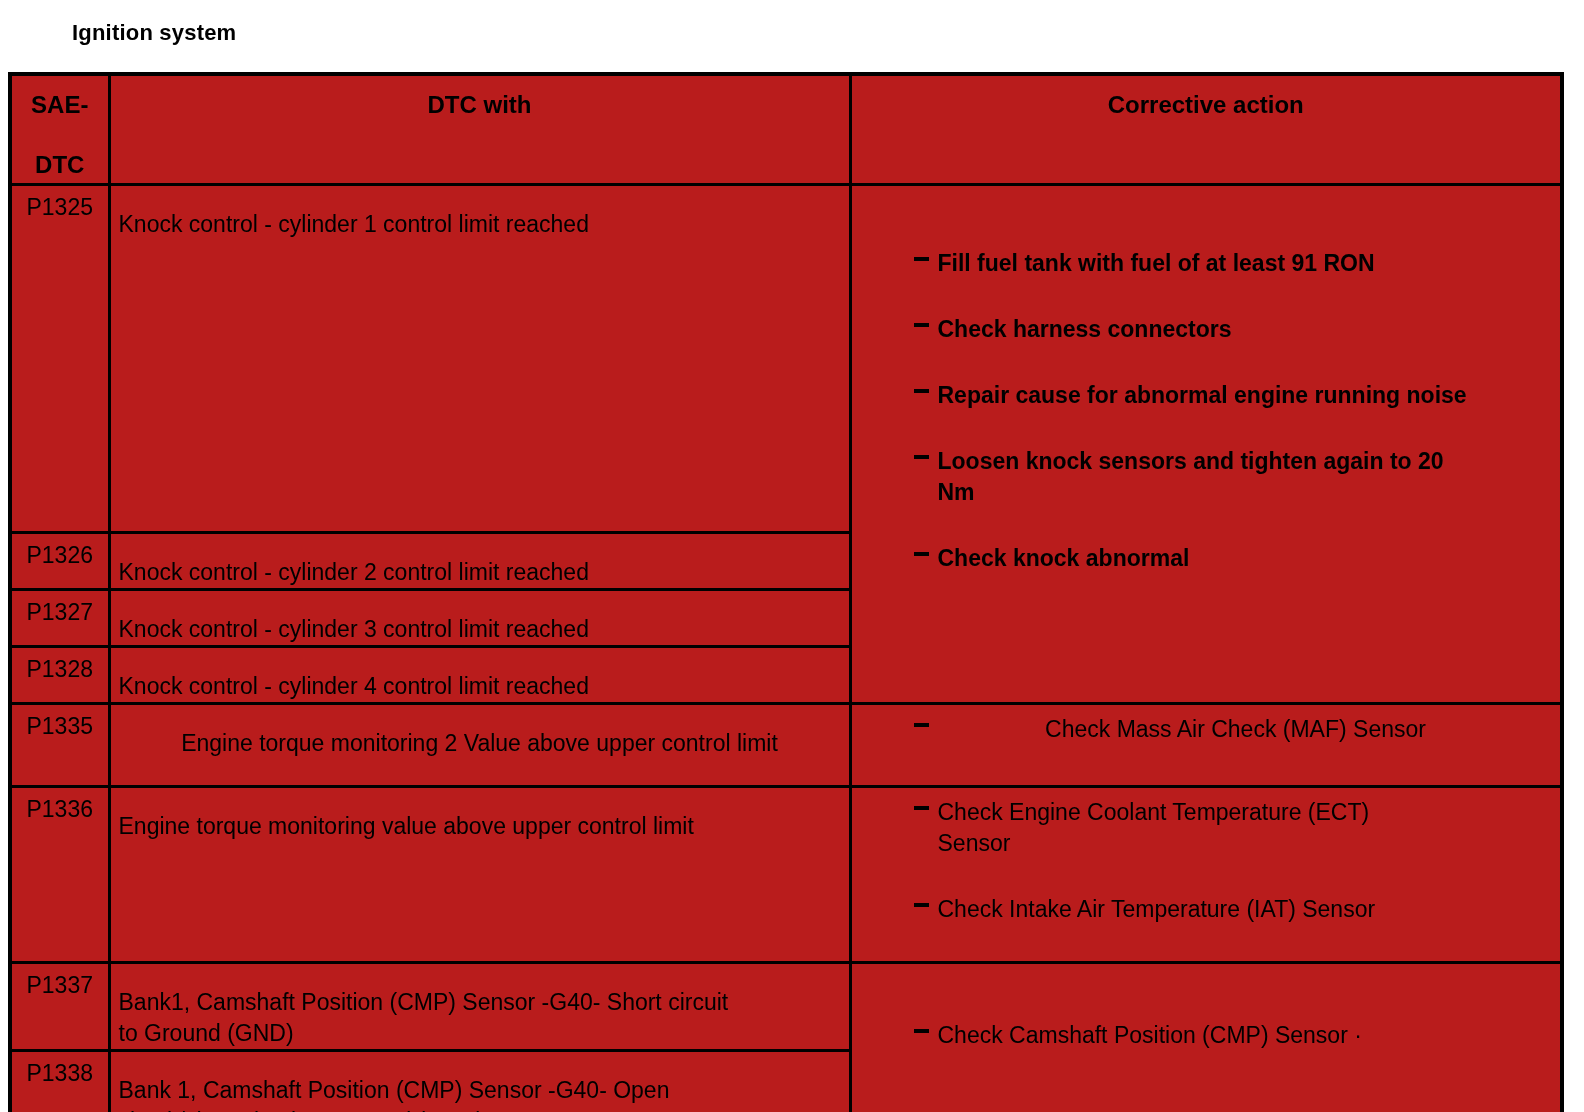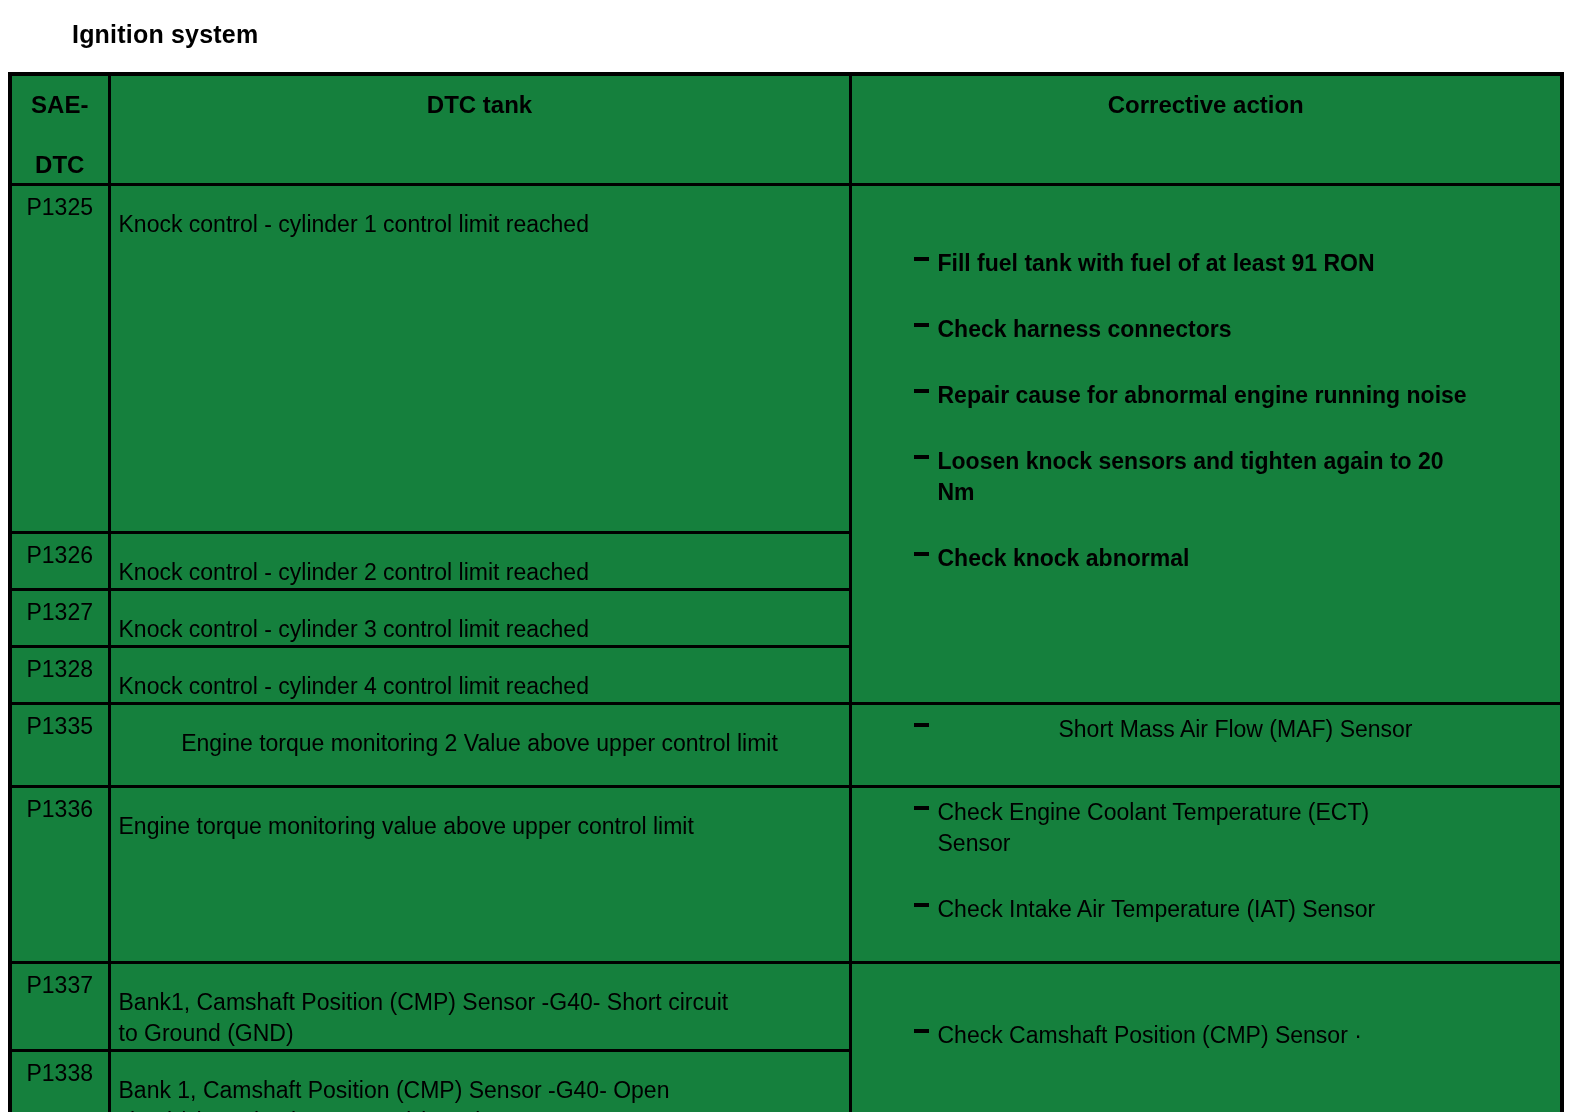--- a/index.html
+++ b/index.html
@@ -13,38 +13,38 @@
   }
   .page {
     position: absolute;
     left: 0; top: 0;
     width: 1584px; height: 1112px;
     background: #ffffff;
   }
   .doc-title {
     position: absolute;
     left: 72px; top: 20px;
-    font-size: 25px;
+    font-size: 22px;
     font-weight: bold;
     letter-spacing: 0.2px;
   }
   table.dtc-table {
     position: absolute;
     left: 8px; top: 72px;
     width: 1552px;
     border-collapse: collapse;
     table-layout: fixed;
     border: 4px solid #000;
     font-size: 23px;
     line-height: 31px;
   }
   td {
     border: 3px solid #000;
     vertical-align: top;
-    background: #15803d;
+    background: #b91c1c;
   }
   
   tr.r-head   td { height: 110px; }
   tr.r-p1325  td { height: 348px; }
   tr.r-p1326  td { height: 48px; margin-top: 36px; }
   tr.r-p1327  td { height: 48px; }
   tr.r-p1328  td { height: 48px; }
   tr.r-p1335  td { height: 83px; text-align: center; }
   tr.r-p1336  td { height: 176px; }
   tr.r-p1337  td { height: 86px; }
@@ -103,21 +103,21 @@
       <col style="width:741px">
       <col style="width:712px">
     </colgroup>
 
     <tbody>
         <tr class="r-head">
       <td class="head-cell">
         <div>SAE-</div>
         <div class="head-line2">DTC</div>
       </td>
-      <td class="head-cell">DTC tank</td>
+      <td class="head-cell">DTC with</td>
       <td class="head-cell">Corrective action</td>
     </tr>
 
     <tr class="r-p1325">
       <td class="code-cell">P1325</td>
       <td class="dtc-cell">Knock control - cylinder 1 control limit reached</td>
       <td class="action-cell knock-cell" rowspan="4">
         <div class="action-item">
           <span class="dash-bullet"></span>
           <span class="action-text">Fill fuel tank with fuel of at least 91 RON</span>
@@ -156,21 +156,21 @@
       <td class="code-cell">P1328</td>
       <td class="dtc-cell">Knock control - cylinder 4 control limit reached</td>
     </tr>
 
     <tr class="r-p1335">
       <td class="code-cell">P1335</td>
       <td class="dtc-cell">Engine torque monitoring 2 Value above upper control limit</td>
       <td class="action-cell">
         <div class="action-item">
           <span class="dash-bullet"></span>
-          <span class="action-text">Short Mass Air Flow (MAF) Sensor</span>
+          <span class="action-text">Check Mass Air Check (MAF) Sensor</span>
         </div>
       </td>
     </tr>
 
     <tr class="r-p1336">
       <td class="code-cell">P1336</td>
       <td class="dtc-cell">Engine torque monitoring value above upper control limit</td>
       <td class="action-cell">
         <div class="action-item">
           <span class="dash-bullet"></span>

